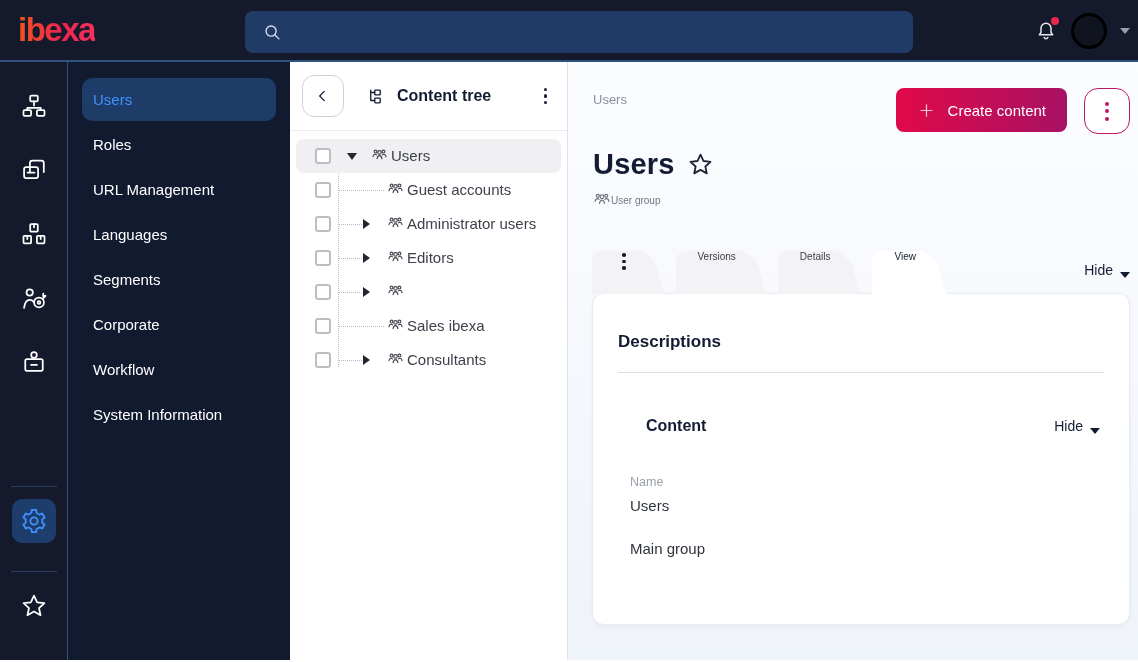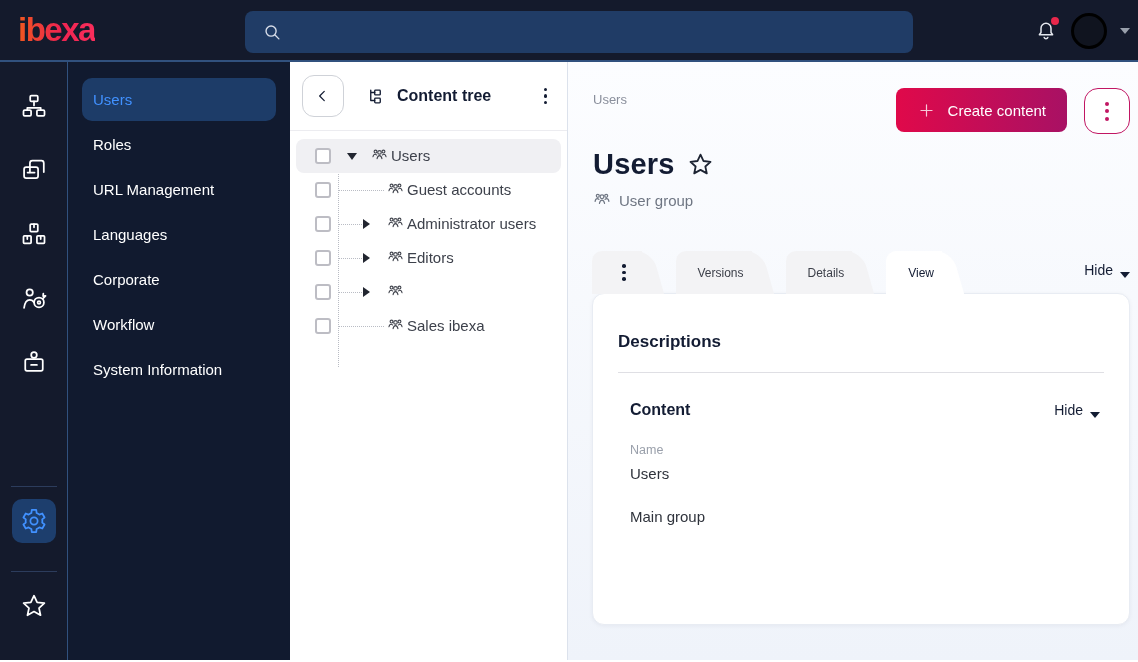--- a/index.html
+++ b/index.html
@@ -88,42 +88,42 @@
                 background:linear-gradient(90deg,var(--c-btn1,#e0094a) 0%,var(--c-btn2,#a81164) 100%); }
   .create-btn svg { width:19px; height:19px; color:rgba(255,255,255,.78); }
   .more-btn { width:46px; height:46px; background:#fff; border:1px solid var(--c-magenta,#c11663);
               border-radius:14px; display:flex; align-items:center; justify-content:center; cursor:pointer; color:var(--c-magenta,#c11663); }
   .more-btn .kb { display:flex; flex-direction:column; gap:3.5px; }
   .more-btn .kb i { width:4px; height:4px; border-radius:50%; background:currentColor; }
 
   .title-row { display:flex; align-items:center; gap:12px; margin:14px 0 0 25px; }
   .page-title { font-size:29px; font-weight:700; color:#131c33; letter-spacing:.2px; }
   .title-row .star { width:27px; height:27px; color:#1d2433; stroke-width:1.6; cursor:pointer; }
-  .subtitle-row { display:flex; align-items:center; gap:8px; margin:10px 0 0 25px; color:#6f7683; font-size:15px; }
+  .subtitle-row { display:flex; align-items:center; margin:10px 0 0 25px; color:#6f7683; font-size:10px; }
   .subtitle-row svg { width:18px; height:18px; stroke-width:1.6; }
 
   .tabs-row { display:flex; align-items:flex-end; margin:42px 8px -1px 24px; position:relative; z-index:2; }
-  .tab { position:relative; display:flex; align-items:center; height:43px; padding:0 8px 0 22px;
-         background:#f3f3f5; border-radius:10px 0 0 0; margin-right:34px; color:#3d404a; font-size:12px; cursor:pointer; }
+  .tab { position:relative; display:flex; height:43px; padding:0 8px 0 22px;
+         background:#f3f3f5; border-radius:10px 0 0 0; margin-right:34px; color:#3d404a; font-size:10px; cursor:pointer; }
   .tab::after { content:""; position:absolute; top:0; right:-16px; width:34px; height:100%;
                 background:inherit; border-radius:0 16px 0 0; transform:skewX(16deg); }
   .tab > * { position:relative; z-index:1; }
   .tab.active { background:#fff; color:#131c33; z-index:3; }
   .tab .kebab { margin:0; padding:2px 8px; }
   .hide-ctl { margin-left:auto; align-self:center; display:flex; align-items:flex-end; gap:7px;
               font-size:14px; color:#131c33; cursor:pointer; padding-bottom:6px; }
   .tri-down { width:0; height:0; border-left:5px solid transparent; border-right:5px solid transparent; border-top:6px solid #131c33; }
 
   .card { position:relative; z-index:1; margin:0 8px 0 24px; height:332px; background:#fff;
           border:1px solid #e8ecf3; border-radius:12px; box-shadow:0 1px 4px rgba(19,28,51,.05);
           padding:38px 25px 0; }
   .card h2 { margin:0; font-size:17px; font-weight:700; color:#131c33; }
   .card-div { border-top:1px solid #dfdfe4; margin:20px 0 0; }
   .section-head { display:flex; align-items:center; justify-content:space-between; margin:28px 0 0; padding:0 4px 0 12px; }
-  .section-head h3 { margin:0; font-size:16px; font-weight:700; color:#131c33; }
+  .section-head h3 { margin:16px; font-size:16px; font-weight:700; color:#131c33; }
   .fields { padding:24px 0 0 12px; }
   .field { margin-bottom:26px; }
   .field .flabel { font-size:12.5px; color:#9aa0ab; margin-bottom:8px; }
   .field .fvalue { font-size:15px; color:#2f333c; }
 </style>
 </head>
 <body>
 
 <header class="topbar">
   <div class="logo">ibexa</div>
@@ -203,20 +203,21 @@
         </svg>
       </div>
     </nav>
 
   <nav class="menu">
     <ul id="menu-list">
         <li class="active">Users</li>
         <li class="">Roles</li>
         <li class="">URL Management</li>
         <li class="">Languages</li>
+        <li class="">Segments</li>
         <li class="">Corporate</li>
         <li class="">Workflow</li>
         <li class="">System Information</li>
       </ul>
   </nav>
 
   <aside class="tree">
     <div class="tree-head">
       <button class="back-btn">
         <svg class="ic" viewBox="0 0 24 24">
@@ -307,20 +308,33 @@
           <span class="hline" style="width:46px"></span>
           <svg class="ic gicon" viewBox="0 0 24 24" style="left:97px">
             <circle cx="12" cy="7.6" r="2.5"></circle>
             <path d="M8.6 16.5c.5-2.9 1.8-4.4 3.4-4.4s2.9 1.5 3.4 4.4"></path>
             <circle cx="6.4" cy="6.4" r="2"></circle>
             <circle cx="17.6" cy="6.4" r="2"></circle>
             <path d="M2.8 13.8c.4-2.3 1.6-3.6 3-3.6.8 0 1.5.4 2.1 1.1M21.2 13.8c-.4-2.3-1.6-3.6-3-3.6-.8 0-1.5.4-2.1 1.1"></path>
           </svg>
           <span class="tlabel" style="left:117px">Sales ibexa</span>
         </div>
+        <div class="trow ">
+          <span class="cb"></span>
+          <span class="hline" style="width:24px"></span>
+          <span class="tri-e" style="left:73px"></span>
+          <svg class="ic gicon" viewBox="0 0 24 24" style="left:97px">
+            <circle cx="12" cy="7.6" r="2.5"></circle>
+            <path d="M8.6 16.5c.5-2.9 1.8-4.4 3.4-4.4s2.9 1.5 3.4 4.4"></path>
+            <circle cx="6.4" cy="6.4" r="2"></circle>
+            <circle cx="17.6" cy="6.4" r="2"></circle>
+            <path d="M2.8 13.8c.4-2.3 1.6-3.6 3-3.6.8 0 1.5.4 2.1 1.1M21.2 13.8c-.4-2.3-1.6-3.6-3-3.6-.8 0-1.5.4-2.1 1.1"></path>
+          </svg>
+          <span class="tlabel" style="left:117px">Consultants</span>
+        </div>
       </div>
   </aside>
 
   <main class="main">
     <div class="main-head">
       <div class="crumb">Users</div>
       <div class="head-actions">
         <button class="create-btn">
           <svg class="ic" viewBox="0 0 24 24">
             <path d="M12 5v14M5 12h14"></path>

